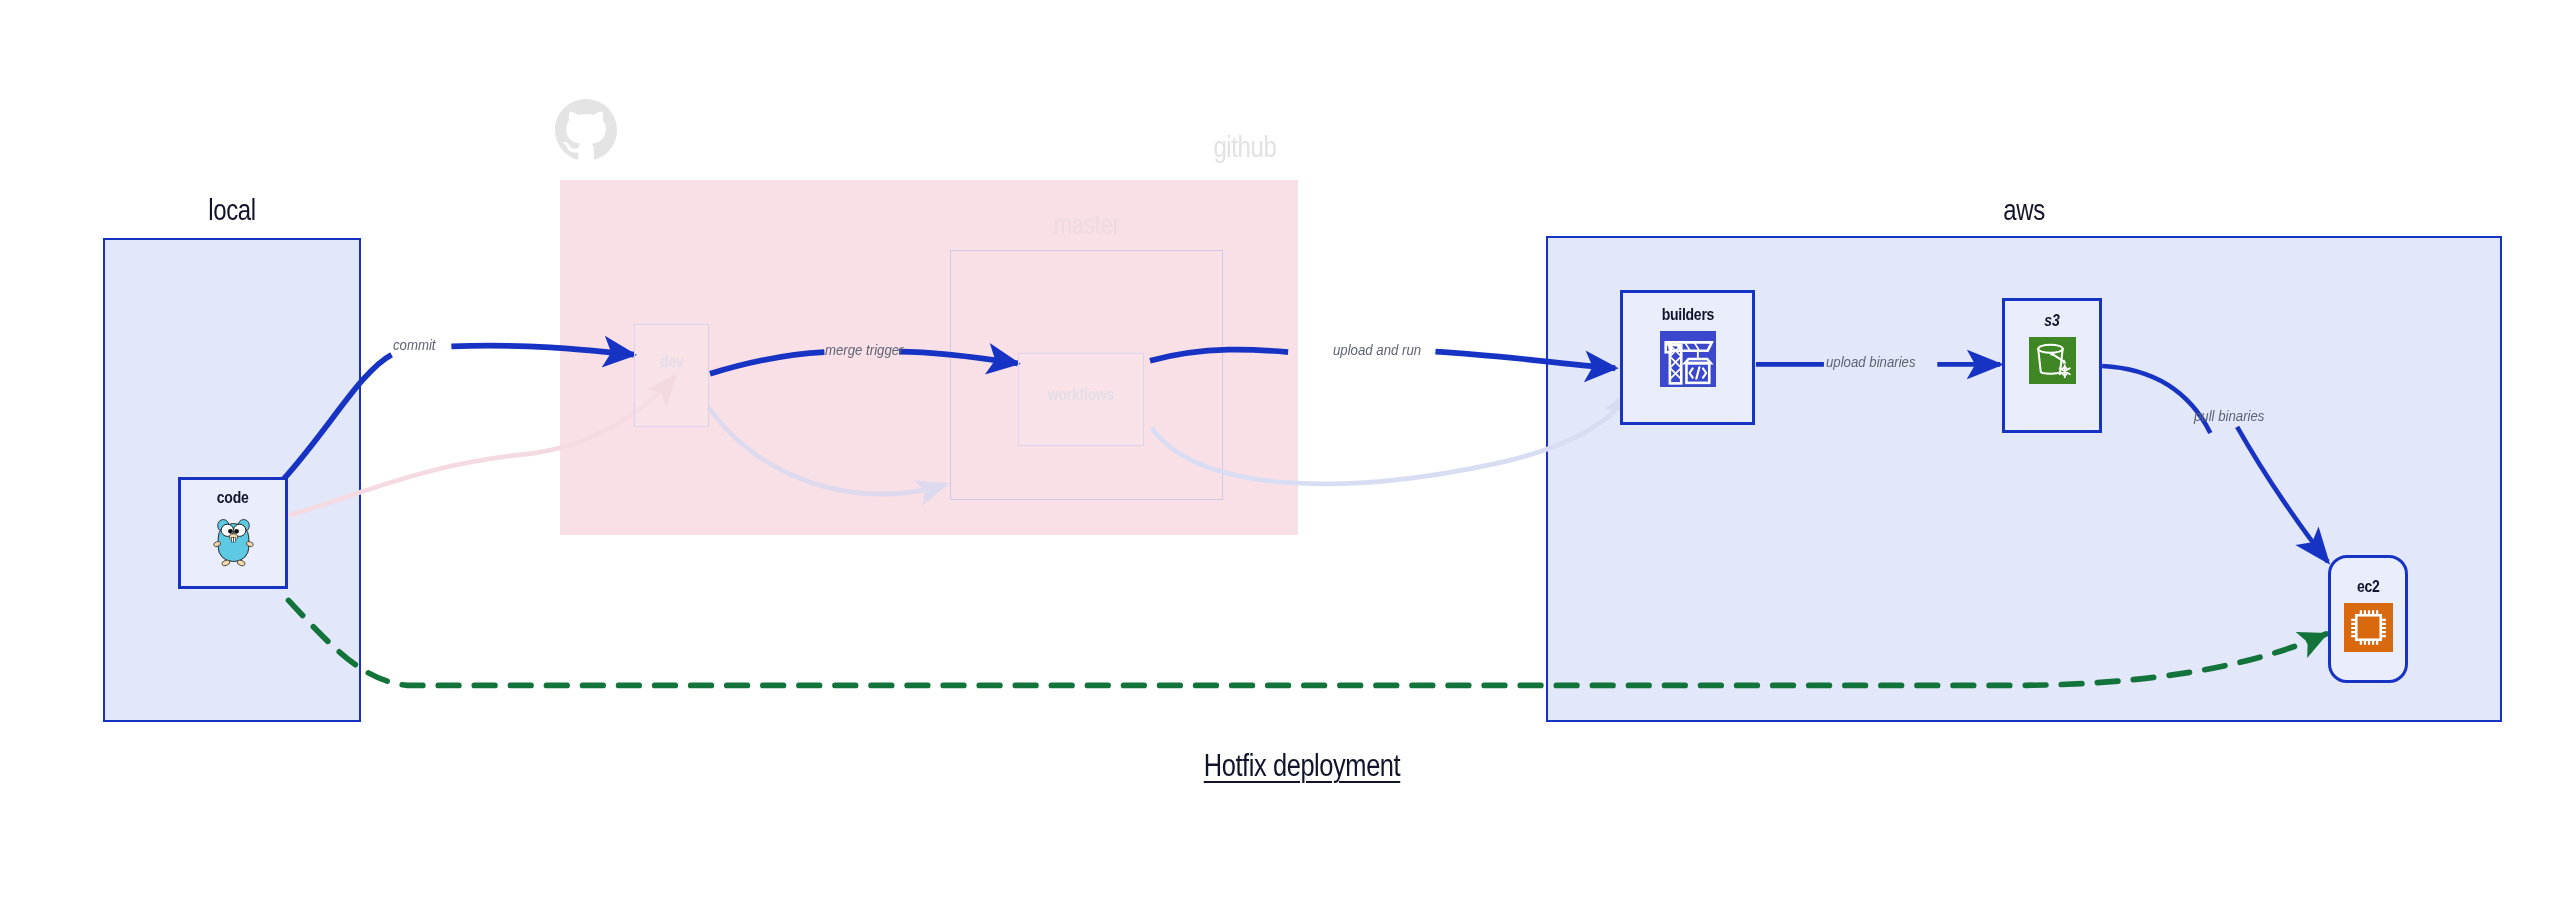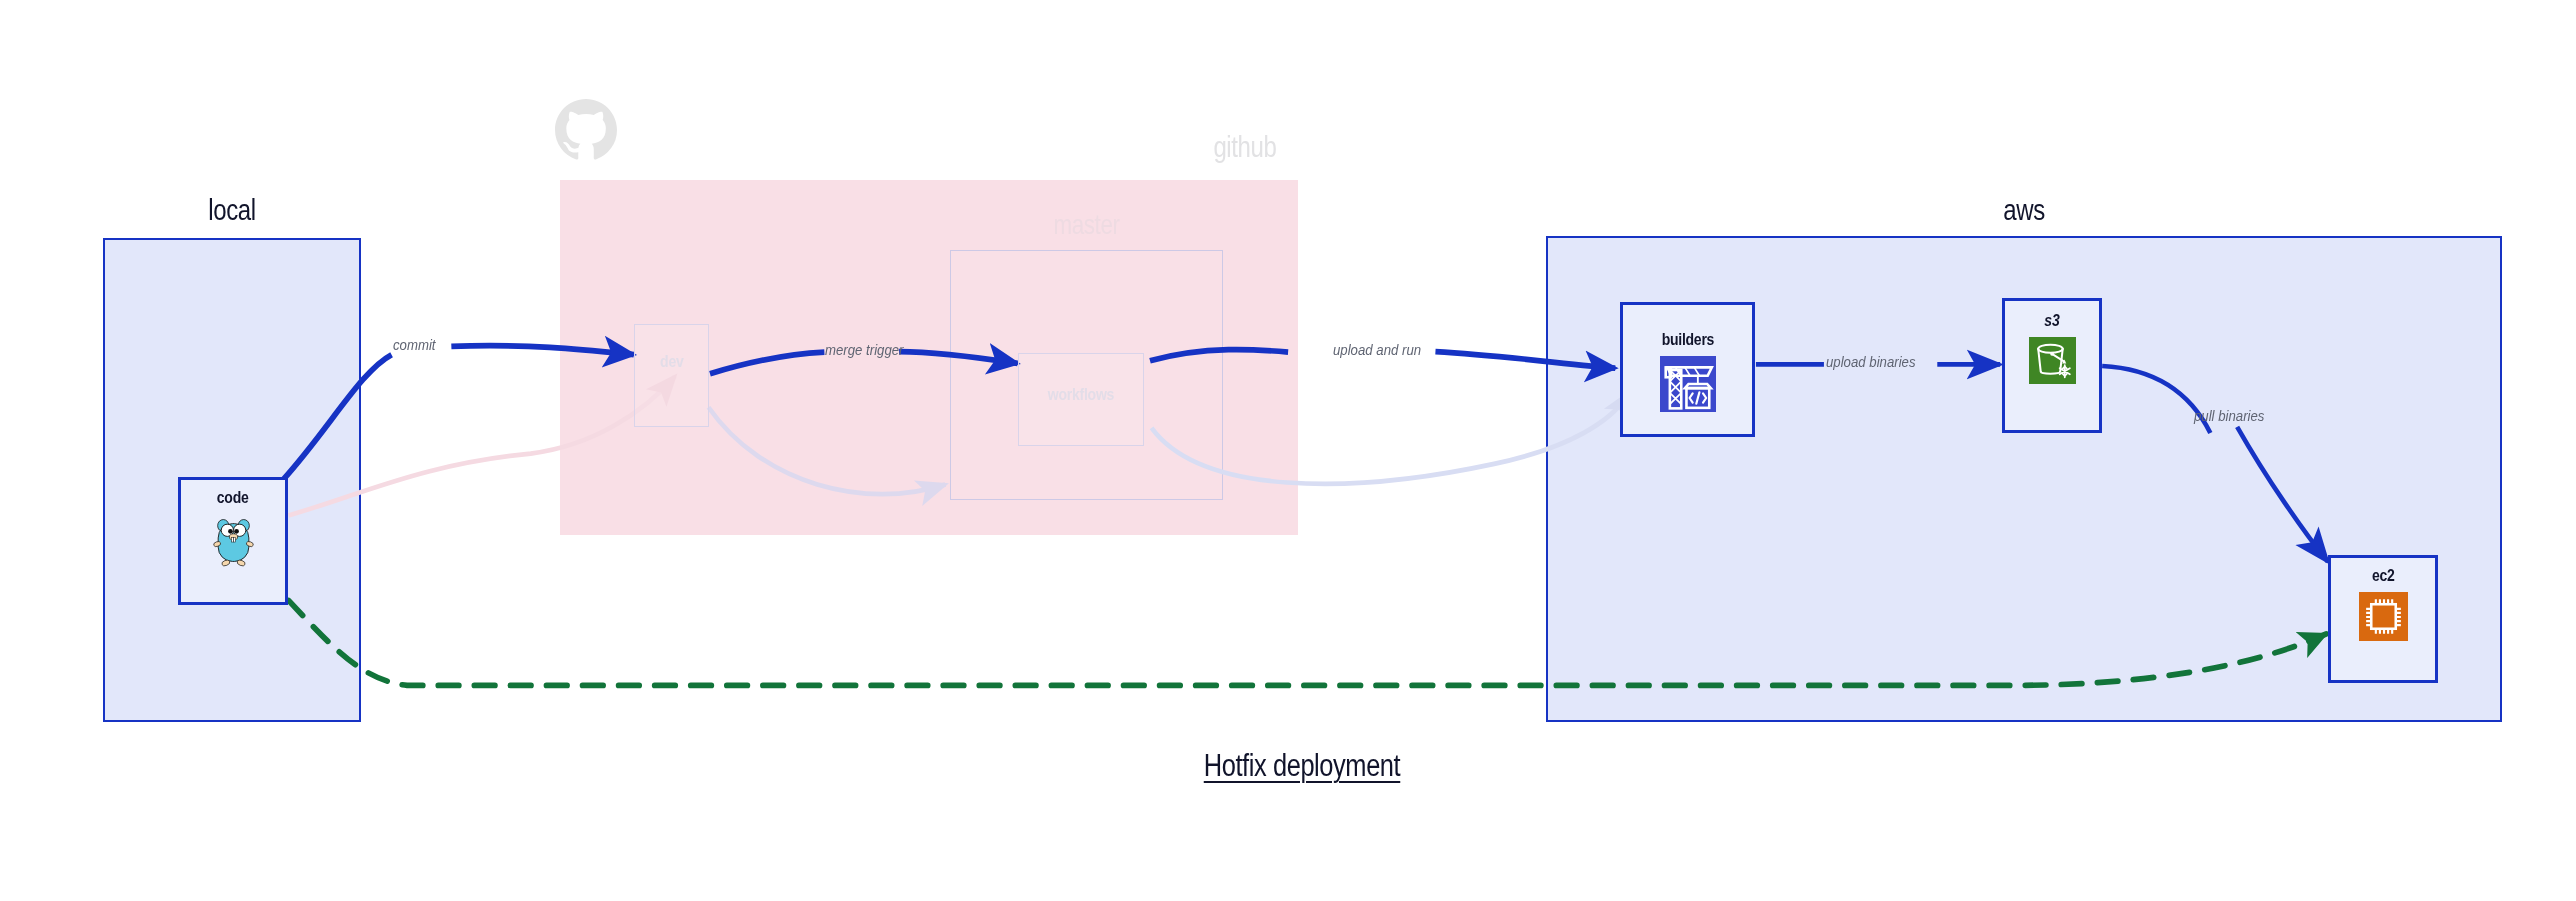--- a/index.html
+++ b/index.html
@@ -196,21 +196,21 @@
     <path d="M 560 1165 C 640 1250 700 1320 790 1330
              L 3900 1330 C 4180 1330 4380 1290 4515 1230" fill="none" stroke="#12743a" stroke-width="11" stroke-dasharray="40 30" stroke-linecap="round" marker-end="url(#ah-green)"></path>
   </svg>
 
   <div class="edge-label" style="left:393px; top:336px;">commit</div>
   <div class="edge-label" style="left:825px; top:341px;">merge trigger</div>
   <div class="edge-label" style="left:1333px; top:341px;">upload and run</div>
   <div class="edge-label" style="left:1826px; top:353px;">upload binaries</div>
   <div class="edge-label" style="left:2194px; top:407px;">pull binaries</div>
 
-  <div class="node" style="left:178px; top:477px; width:110px; height:128px; padding-top:8.2px;">
+  <div class="node" style="left:178px; top:477px; width:110px; height:112px; padding-top:8.2px;">
     <div class="node-label">code</div>
     <div class="node-icon">
       <svg width="47" height="54" viewBox="0 0 92 104">
 
         <ellipse cx="26" cy="22" rx="11" ry="12" fill="#5dc9e2" stroke="#1b1b1b" stroke-width="1.6"></ellipse>
         <ellipse cx="66" cy="22" rx="11" ry="12" fill="#5dc9e2" stroke="#1b1b1b" stroke-width="1.6"></ellipse>
 
         <rect x="16" y="18" width="60" height="74" rx="28" fill="#5dc9e2" stroke="#1b1b1b" stroke-width="1.8"></rect>
 
         <ellipse cx="14" cy="58" rx="7" ry="4.5" fill="#f5d7ad" stroke="#1b1b1b" stroke-width="1.3" transform="rotate(-20 14 58)"></ellipse>
@@ -232,21 +232,21 @@
   </div>
 
   <div class="node ghost" style="left:634px; top:324px; width:75px; height:103px; padding-top:27px;">
     <div class="node-label">dev</div>
   </div>
 
   <div class="node ghost" style="left:1018px; top:353px; width:126px; height:93px; padding-top:31px;">
     <div class="node-label">workflows</div>
   </div>
 
-  <div class="node" style="left:1620px; top:302px; width:135px; height:135px; padding-top:25px;">
+  <div class="node" style="left:1620px; top:290px; width:135px; height:135px; padding-top:12px;">
     <div class="node-label">builders</div>
     <div class="node-icon">
       <svg width="56" height="56" viewBox="0 0 108 108">
         <rect x="0" y="0" width="108" height="108" fill="#3b48cc"></rect>
         <g fill="none" stroke="#ffffff" stroke-width="5">
 
           <rect x="19" y="27" width="22" height="74"></rect>
           <path d="M19 27 L41 49 M41 27 L19 49 M19 49 L41 71 M41 49 L19 71 M19 71 L41 93 M41 71 L19 93" stroke-width="3.4"></path>
 
           <rect x="11" y="22" width="10" height="19"></rect>
@@ -283,21 +283,21 @@
         <path d="M69 44 L73 52 L65 52 Z" fill="#ffffff"></path>
 
         <g stroke="#ffffff" stroke-width="3.4" stroke-linecap="round">
           <path d="M70 55 L70 79 M60 61 L80 73 M80 61 L60 73"></path>
           <path d="M70 58 L66 62 M70 58 L74 62 M70 76 L66 72 M70 76 L74 72"></path>
         </g>
       </svg>
     </div>
   </div>
 
-  <div class="node" style="left:2328px; top:555px; width:110px; height:128px; padding-top:8px;">
+  <div class="node" style="left:2328px; top:555px; width:80px; height:128px; padding-top:19px;border-radius:19px;">
     <div class="node-label">ec2</div>
     <div class="node-icon">
       <svg width="49" height="49" viewBox="0 0 96 96">
         <rect x="0" y="0" width="96" height="96" fill="#d9690f"></rect>
         <rect x="24" y="24" width="48" height="48" fill="none" stroke="#ffffff" stroke-width="5"></rect>
         <g stroke="#ffffff" stroke-width="4.2" stroke-linecap="butt">
 
           <path d="M33 14 L33 24 M41 14 L41 24 M49 14 L49 24 M57 14 L57 24 M65 14 L65 24"></path>
 
           <path d="M33 72 L33 82 M41 72 L41 82 M49 72 L49 82 M57 72 L57 82 M65 72 L65 82"></path>

